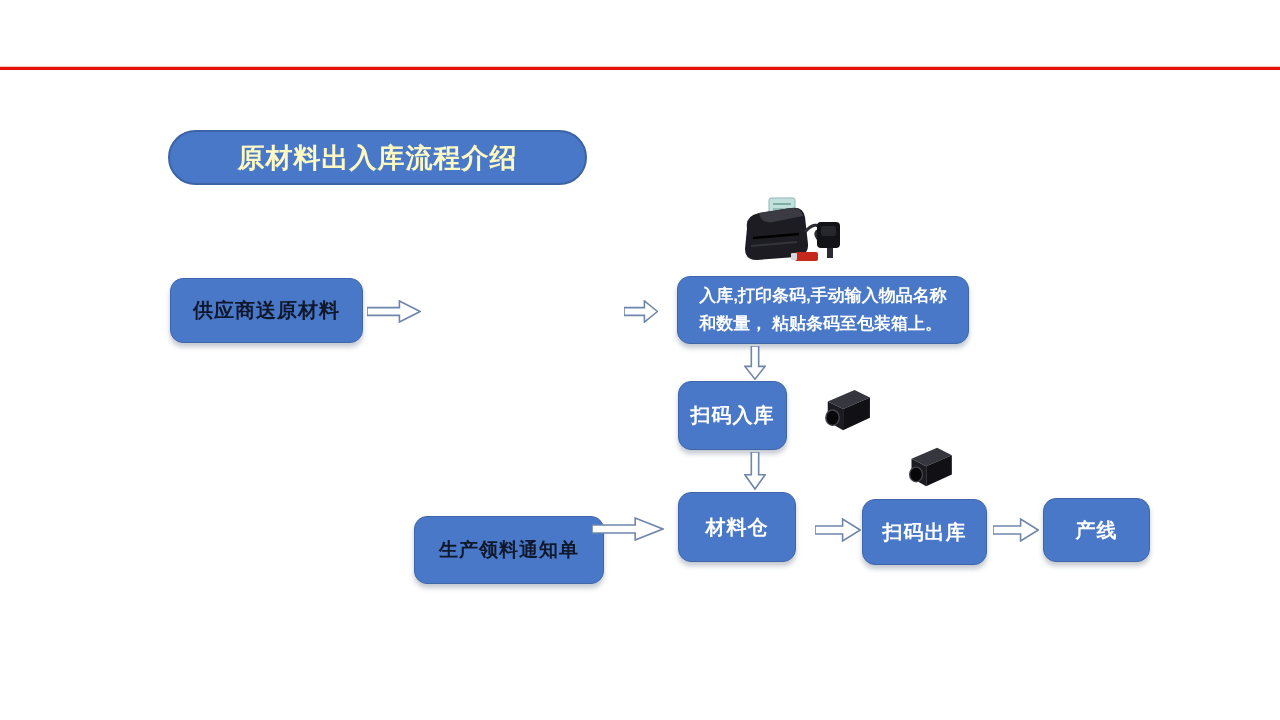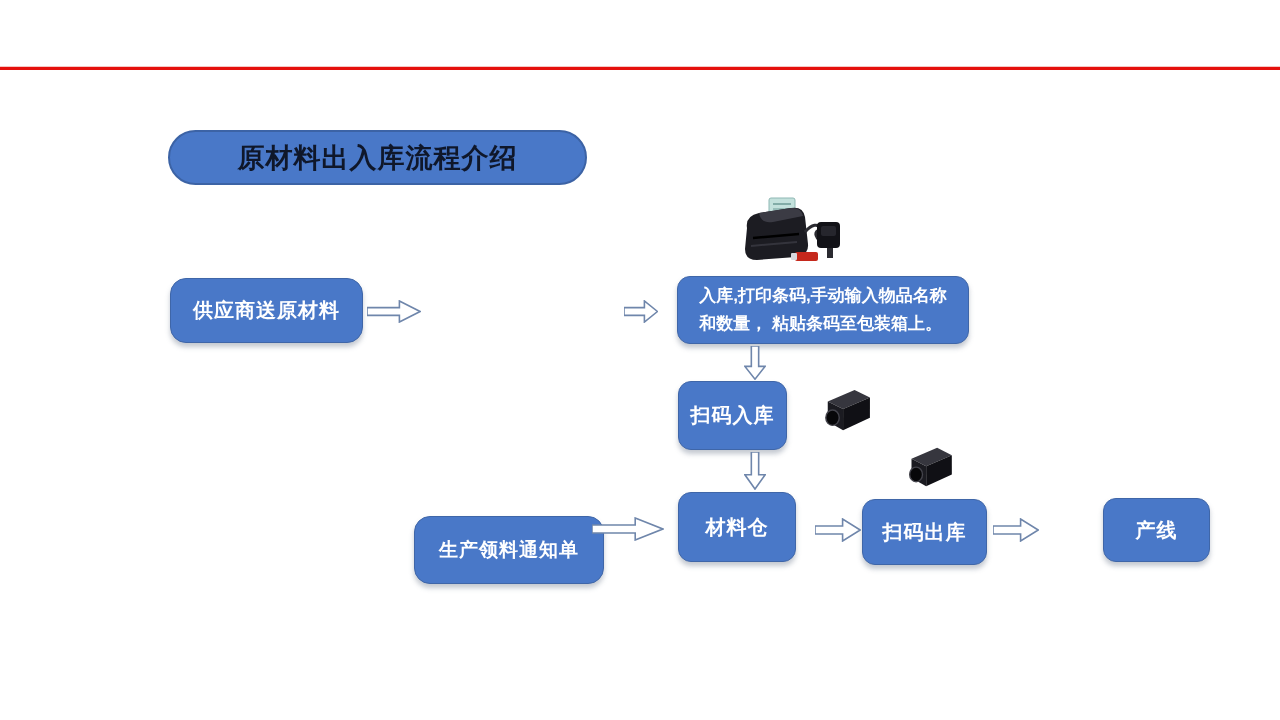--- a/index.html
+++ b/index.html
@@ -5,27 +5,27 @@
   html,body{margin:0;padding:0;background:#ffffff;}
   body{font-family:"Liberation Sans","DejaVu Sans",sans-serif;}
   .slide{position:relative;width:1280px;height:720px;background:#ffffff;overflow:hidden;}
 
   .divider{position:absolute;left:0;top:67px;width:1280px;height:3px;background:#e5100c;
            box-shadow:0 -1px 0 #f6c7c4;}
 
   .title-pill{position:absolute;left:168px;top:130px;width:419px;height:55px;
               background:#4978c8;border:2px solid #3c63a5;border-radius:29px;
               display:flex;align-items:center;justify-content:center;
-              font-size:27px;font-weight:700;color:#0f172a;letter-spacing:1px;box-sizing:border-box;}
+              font-size:27px;font-weight:700;color:#fef9c3;letter-spacing:1px;box-sizing:border-box;}
 
   .node{position:absolute;background:#4978c8;border:1.5px solid #3f66a8;border-radius:13px;
         display:flex;align-items:center;justify-content:center;text-align:center;
         color:#ffffff;font-size:20px;font-weight:600;letter-spacing:1px;
         box-shadow:0 4px 5px rgba(125,135,152,.45);box-sizing:border-box;}
-  .node.dark-text{color:#ffffff;border-radius:16px;}
+  .node.dark-text{color:#0f172a;}
   .node.desc{font-size:17px;font-weight:700;line-height:1.62;letter-spacing:0;
              white-space:pre-line;text-align:left;padding:0 8px;margin-left:19px;}
 
   .arrow{position:absolute;}
   .arrow svg{display:block;width:100%;height:100%;}
   .arrow polygon{fill:#ffffff;stroke:#6f86ab;stroke-width:1.6;vector-effect:non-scaling-stroke;stroke-linejoin:miter;}
 
   .art{position:absolute;}
   .art svg{display:block;width:100%;height:100%;}
 </style>
@@ -124,15 +124,15 @@
   </div>
 
   <div class="node" style="left:862px;top:499px;width:125px;height:66px;">扫码出库</div>
 
   <div class="arrow" style="left:993px;top:518px;width:46px;height:24px;">
     <svg viewBox="0 0 60 24" preserveAspectRatio="none">
         <polygon points="0,8 36,8 36,1 59,12 36,23 36,16 0,16"></polygon>
       </svg>
   </div>
 
-  <div class="node" style="left:1103px;top:498px;width:107px;height:64px;">产线</div>
+  <div class="node" style="left:1043px;top:498px;width:107px;height:64px;">产线</div>
 
 </div>
 
 </body></html>

